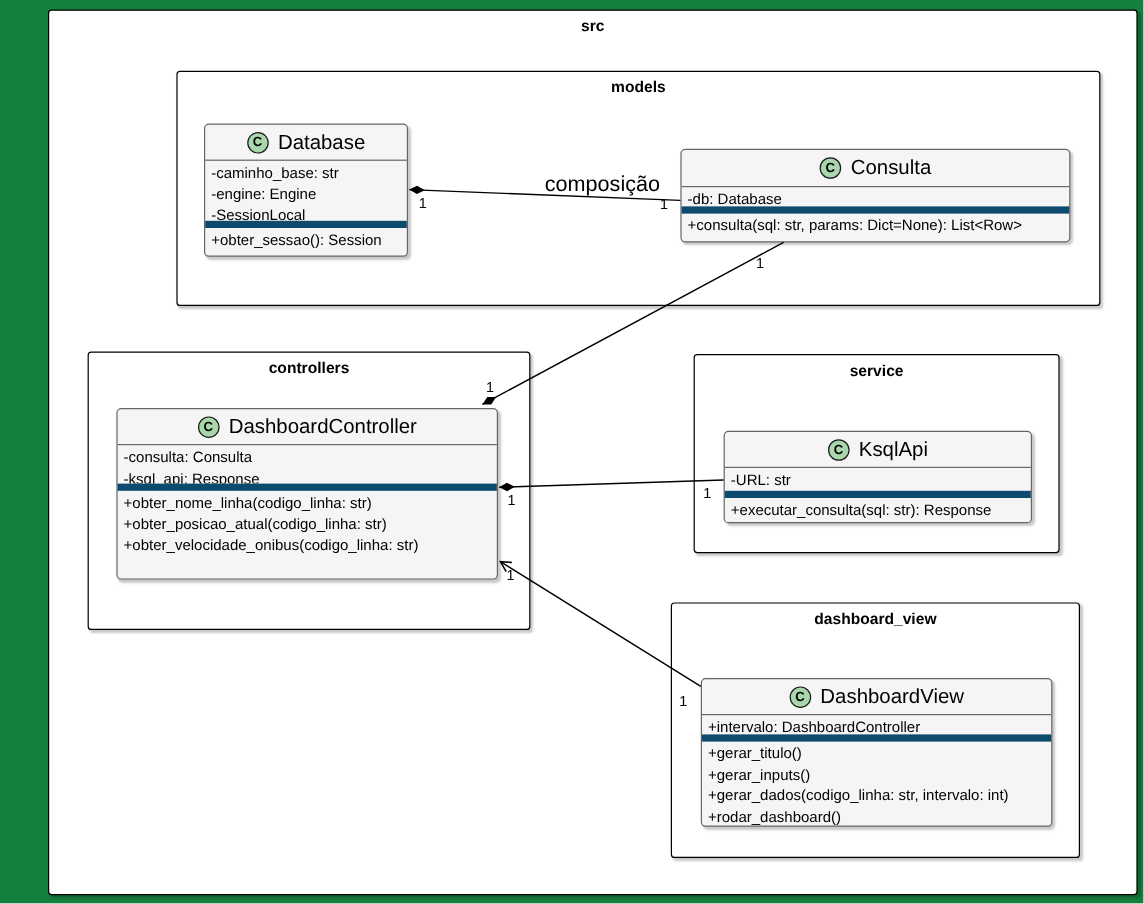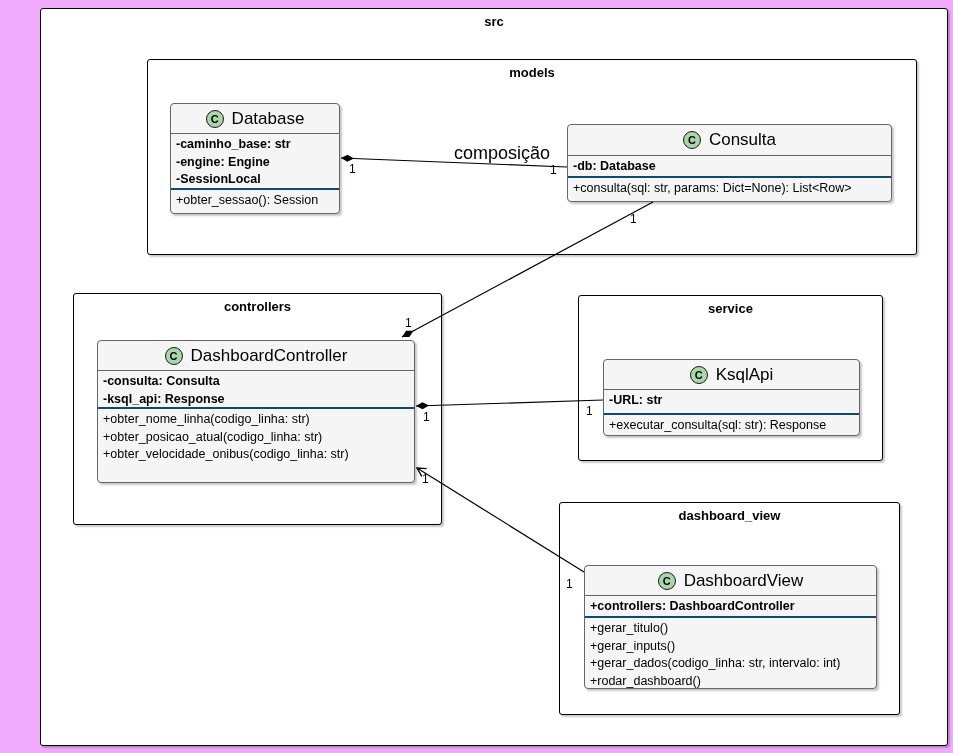--- a/index.html
+++ b/index.html
@@ -1,18 +1,18 @@
 <!DOCTYPE html>
 <html><head>
 <meta charset="utf-8">
 <style>
   * { box-sizing: border-box; margin: 0; padding: 0; }
   html, body { width: 953px; height: 753px; background: #ffffff; }
   body { font-family: "Liberation Sans", sans-serif; color: #000; }
-  #canvas { position: relative; width: 953px; height: 753px; background: #f0abfc; overflow: hidden; }
+  #canvas { position: relative; width: 953px; height: 753px; background: #15803d; overflow: hidden; }
 
   
   .pkg {
     position: absolute;
     background: #ffffff;
     border: 1.6px solid #000000;
     border-radius: 3px;
     box-shadow: 2px 2px 2px rgba(0,0,0,0.22);
   }
   .pkg-title {
@@ -49,21 +49,21 @@
     background: #a9d7ab;
     border: 1.3px solid #1a1a1a;
     font-weight: bold;
     font-size: 11px;
     display: flex;
     align-items: center;
     justify-content: center;
   }
   .cls-name { font-size: 17px; white-space: nowrap; }
   .sec { padding: 2px 5px; overflow: hidden; flex: 0 0 auto; }
-  .sec.attrs { border-bottom: 2px solid #0c4a6e; font-weight: bold; }
+  .sec.attrs { border-bottom: 6px solid #0c4a6e; }
   .member { font-size: 12.5px; line-height: 17.5px; white-space: nowrap; }
 
   
   #edges { position: absolute; left: 0; top: 0; z-index: 10; pointer-events: none; }
   .edge-label {
     position: absolute;
     font-size: 18px;
     background: transparent;
     white-space: nowrap;
     z-index: 11;
@@ -152,21 +152,21 @@
       <div class="member">+executar_consulta(sql: str): Response</div>
     </div>
   </div>
 
   <div class="cls" style="left:584px; top:565px; width:293px; height:124px;">
     <div class="cls-header" style="height:30px;">
       <span class="badge">C</span>
       <span class="cls-name">DashboardView</span>
     </div>
     <div class="sec attrs" style="height:22px;">
-      <div class="member">+controllers: DashboardController</div>
+      <div class="member">+intervalo: DashboardController</div>
     </div>
     <div class="sec" style="height:72px;">
       <div class="member">+gerar_titulo()</div>
       <div class="member">+gerar_inputs()</div>
       <div class="member">+gerar_dados(codigo_linha: str, intervalo: int)</div>
       <div class="member">+rodar_dashboard()</div>
     </div>
   </div>
 
   <svg id="edges" width="953" height="753" viewBox="0 0 953 753">

